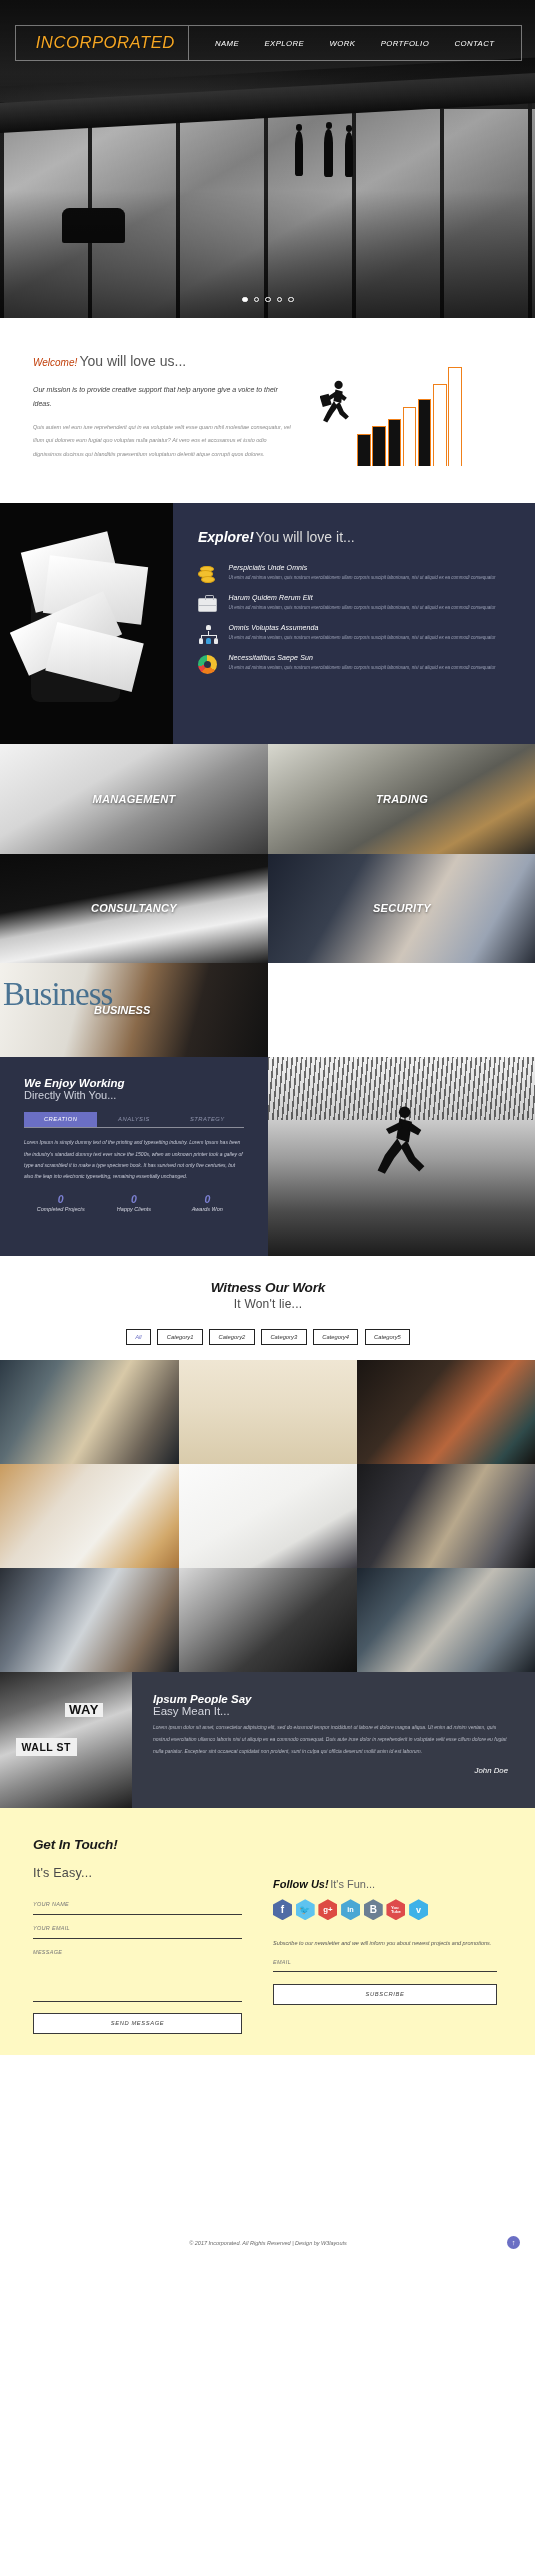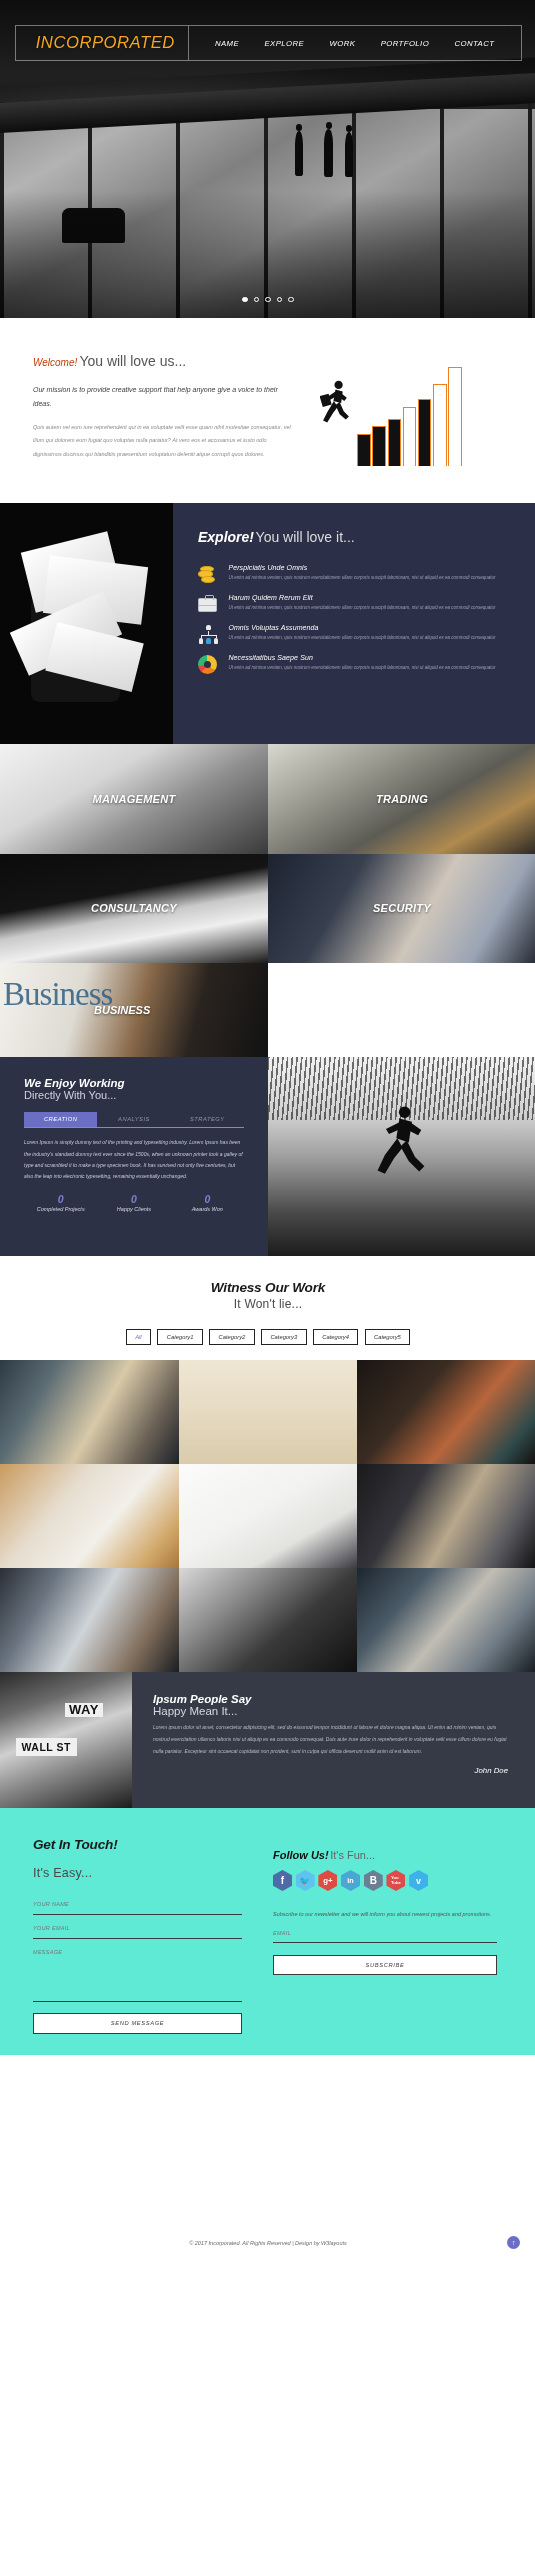--- a/index.html
+++ b/index.html
@@ -189,21 +189,21 @@
     font-family:"Liberation Sans",sans-serif;display:flex;align-items:center;justify-content:center;}
   .sign1{left:17px;top:31px;width:38px;height:13.6px;font-size:13px;letter-spacing:0.5px;margin-left:48px;}
   .sign2{left:15.7px;top:66px;width:61px;height:18px;font-size:10.5px;letter-spacing:0.5px;text-align:center;}
   .testi-body{flex:1;background:#363a47;color:#fff;padding:21px 28px 0 21px;}
   .testi-body .t1{font-style:italic;font-weight:700;font-size:11.5px;}
   .testi-body .t2{font-size:11.5px;color:#d5d7df;font-weight:300;margin-bottom:5.2px;}
   .testi-body p{font-style:italic;font-size:5px;line-height:2.35;color:#b9bcc7;}
   .testi-author{text-align:right;font-style:italic;font-size:7.8px;color:#fff;margin-top:8.4px;}
 
   
-  .contact{display:flex;background:#5eead4;padding:29px 39px 21px 33px;gap:31px;}
+  .contact{display:flex;background:#fef9c3;padding:29px 39px 21px 33px;gap:31px;align-items:center;}
   .contact-left{width:209px;}
   .contact-left .h-big{font-size:13.6px;}
   .contact-left .h-thin{font-size:12.6px;margin-top:14px;margin-bottom:21px;}
   .field{margin-bottom:9.4px;}
   .field label{display:block;font-style:italic;font-size:5.5px;color:#777;letter-spacing:0.3px;margin-bottom:3.1px;}
   .field .line{border-bottom:0.5px solid #3a3a3a;height:5.2px;}
   .field.msg .line{height:44px;}
   .btn{border:0.5px solid #3a3a3a;background:#fff;width:100%;padding:6.3px 0;text-align:center;
        font-style:italic;font-size:5.8px;letter-spacing:0.6px;color:#444;margin-top:11.5px;}
   .contact-right{flex:1;padding-top:11.5px;}
@@ -442,21 +442,21 @@
     </div>
   </section>
 
   <section class="testi">
     <div class="testi-img">
       <div class="sign sign1">WAY</div>
       <div class="sign sign2">WALL ST</div>
     </div>
     <div class="testi-body">
       <div class="t1">Ipsum People Say</div>
-      <div class="t2">Happy Mean It...</div>
+      <div class="t2">Easy Mean It...</div>
       <p>Lorem ipsum dolor sit amet, consectetur adipisicing elit, sed do eiusmod tempor incididunt ut labore et dolore magna aliqua. Ut enim ad minim veniam, quis nostrud exercitation ullamco laboris nisi ut aliquip ex ea commodo consequat. Duis aute irure dolor in reprehenderit in voluptate velit esse cillum dolore eu fugiat nulla pariatur. Excepteur sint occaecat cupidatat non proident, sunt in culpa qui officia deserunt mollit anim id est laborum.</p>
       <div class="testi-author">John Doe</div>
     </div>
   </section>
 
   <section class="contact">
     <div class="contact-left">
       <div class="h-big">Get In Touch!</div>
       <div class="h-thin">It's Easy...</div>
 

